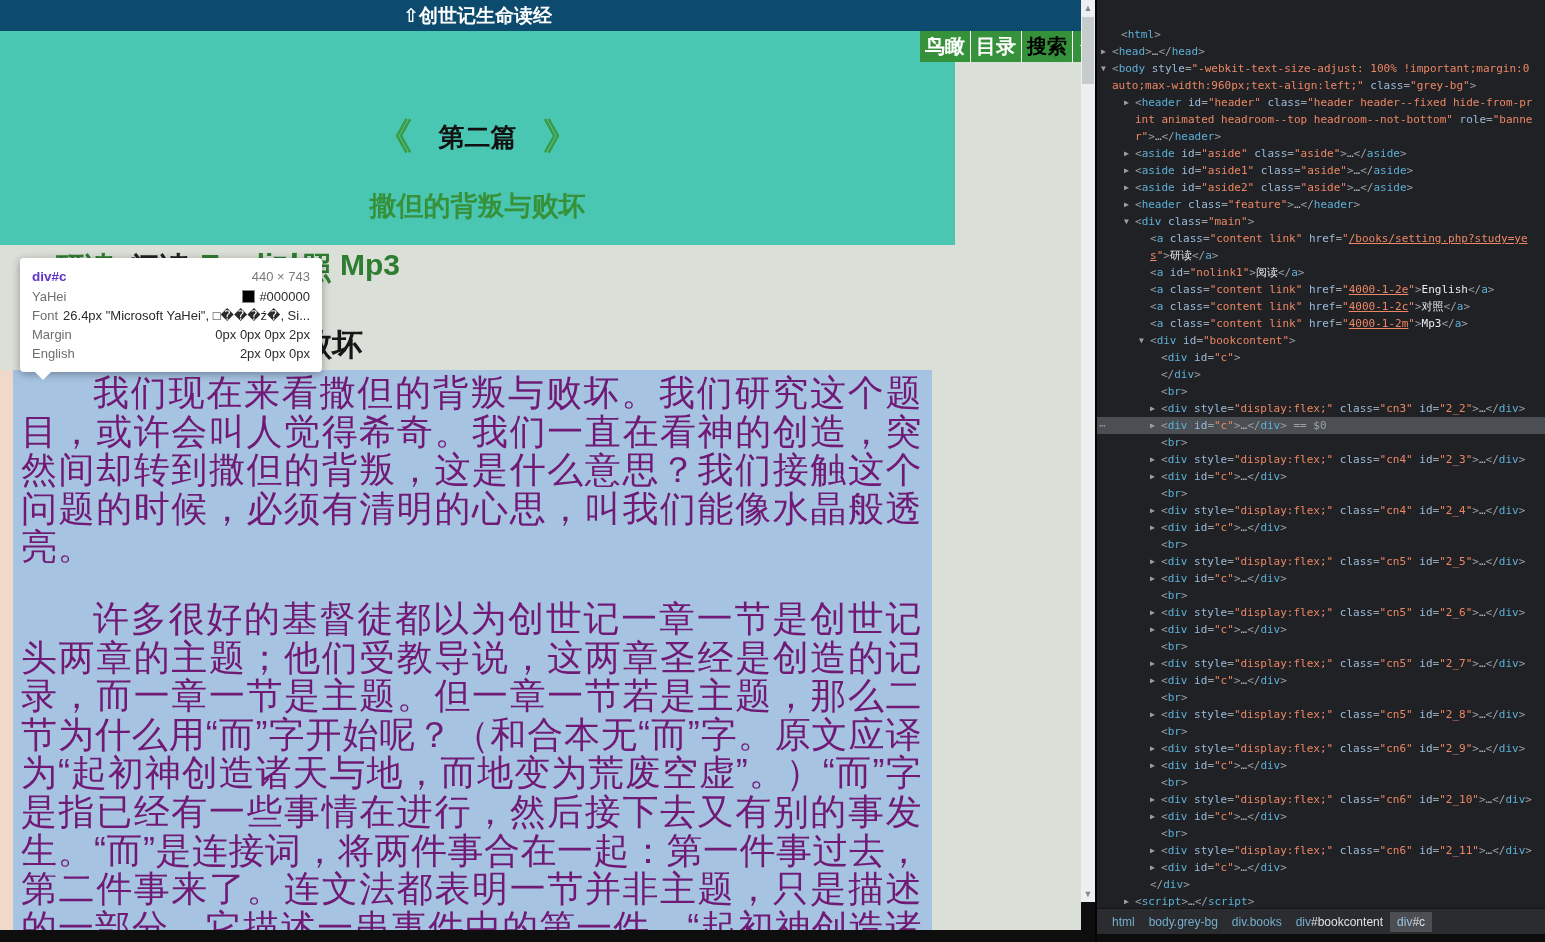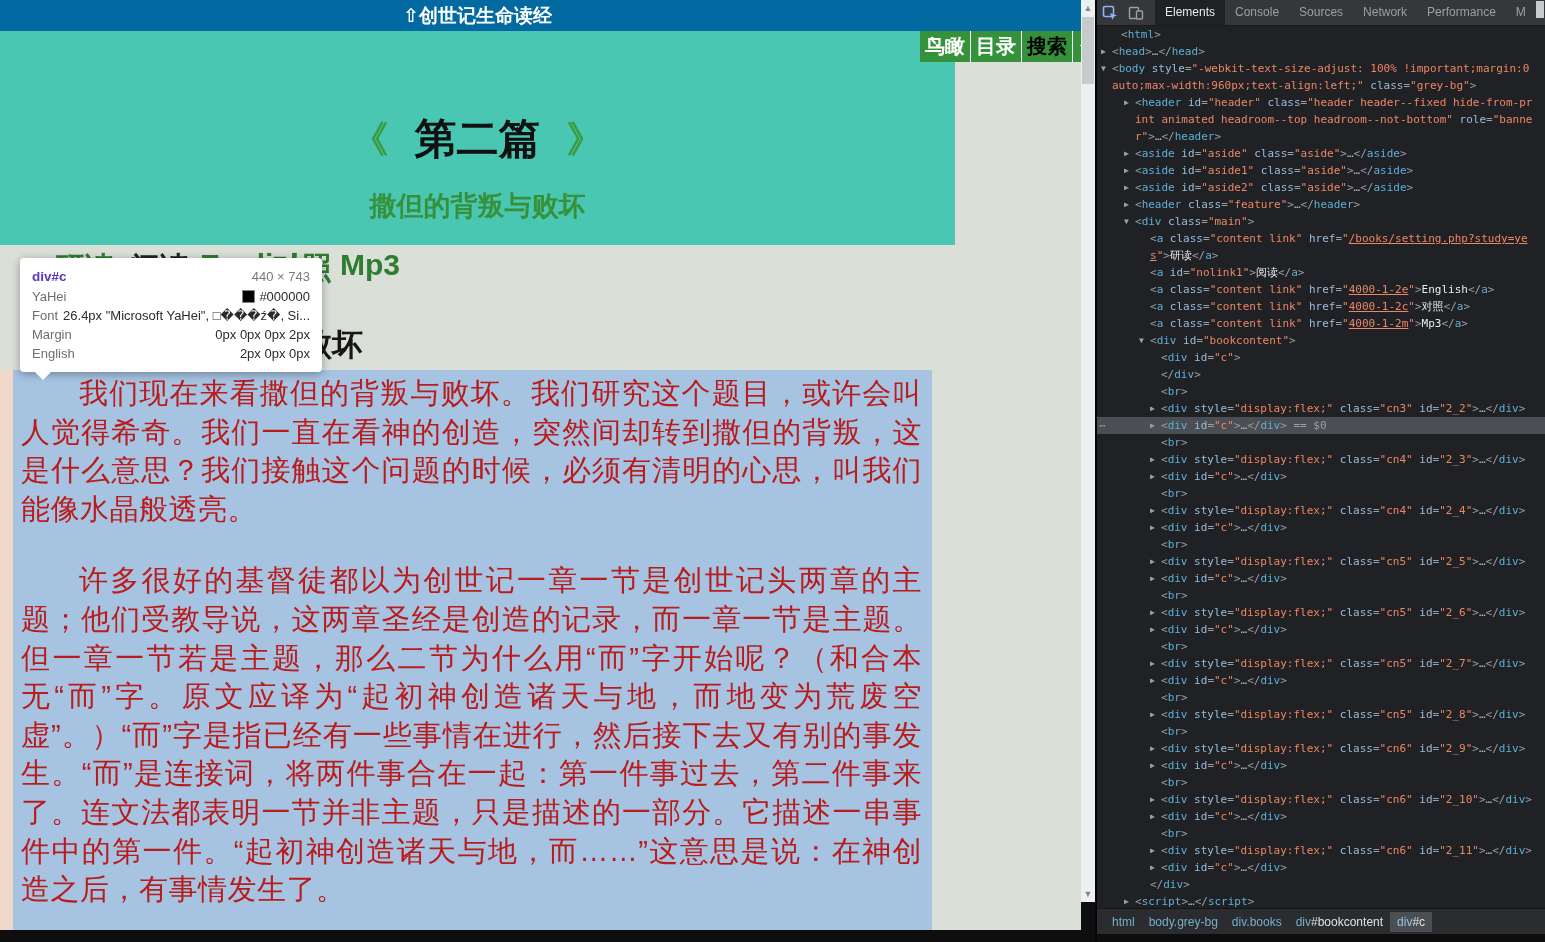--- a/index.html
+++ b/index.html
@@ -1,43 +1,43 @@
 <!DOCTYPE html>
 <html><head>
 <meta charset="utf-8">
 <style>
   html,body{margin:0;padding:0;background:#000;}
   #screen{position:relative;width:1545px;height:942px;overflow:hidden;
     font-family:"Liberation Sans","DejaVu Sans",sans-serif;background:#dadfd8;}
 
   
   #page{position:absolute;left:0;top:0;width:1081px;height:942px;background:#dadfd8;overflow:hidden;}
-  .topbar{position:absolute;left:0;top:0;width:1081px;height:31px;background:#0369a1;}
+  .topbar{position:absolute;left:0;top:0;width:1081px;height:31px;background:#0c4a6e;}
   .topbar-title{position:absolute;left:0;top:0;width:955px;height:31px;line-height:31px;
     text-align:center;color:#fff;font-weight:bold;font-size:19px;}
   .hero{position:absolute;left:0;top:31px;width:955px;height:214px;background:#4ac7b2;}
   .nav{position:absolute;left:920px;top:31px;height:31px;display:flex;z-index:5;}
   .nav-item{background:#35913a;color:#fff;font-weight:bold;font-size:20px;line-height:31px;
     padding:0 5px;border-right:1px solid #fff;cursor:pointer;white-space:nowrap;}
   .nav-item.accent{color:#000000;}
   .nav-home{background:#35913a;width:31px;display:flex;align-items:center;justify-content:center;}
   .chapter-row{position:absolute;left:0;top:118px;width:955px;display:flex;justify-content:center;
     align-items:center;gap:26px;z-index:2;}
   .chev{color:#3c9a3f;font-size:37px;font-weight:bold;line-height:1;}
-  .chapter{color:#111;font-size:42px;font-weight:bold;line-height:1;}
+  .chapter{color:#111;font-size:26px;font-weight:bold;line-height:1;}
   .hero-sub{position:absolute;left:0;top:188px;width:955px;text-align:center;color:#37913b;
     font-size:27px;font-weight:bold;z-index:2;}
   .links-row{position:absolute;left:0;top:248px;width:955px;height:38px;}
   .plink{position:absolute;top:0;font-size:30px;font-weight:bold;color:#2f7d31;cursor:pointer;white-space:nowrap;}
   .plink.current{color:#222;cursor:default;}
   .section-heading{position:absolute;left:115px;top:324px;font-size:31px;font-weight:bold;color:#161616;white-space:nowrap;}
   .margin-strip{position:absolute;left:0;top:370px;width:13px;height:560px;background:#f0d9cb;}
   .text-block{position:absolute;left:13px;top:370px;width:919px;height:560px;background:#a6c3e2;
     overflow:hidden;box-sizing:border-box;padding:4px 10px 0 8px;}
-  .text-block p{margin:0;color:#b91c1c;font-size:29px;line-height:38.6px;text-align:justify;
+  .text-block p{margin:0;color:#701a75;font-size:36px;line-height:38.6px;text-align:justify;
     text-indent:2em;letter-spacing:.5px;}
   .text-block p + p{margin-top:33px;}
   .page-black-bar{position:absolute;left:0;top:930px;width:1081px;height:12px;background:#0e0e0e;}
 
   
   .tooltip{position:absolute;left:20px;top:258px;width:302px;background:#fff;border-radius:4px;
     box-shadow:0 2px 8px rgba(0,0,0,.35);z-index:20;font-size:13px;padding:7px 12px 9px 12px;box-sizing:border-box;}
   .tooltip:after{content:"";position:absolute;left:14px;bottom:-8px;border:9px solid transparent;
     border-top-color:#fff;border-bottom:none;}
   .tt-row{display:flex;justify-content:space-between;align-items:center;height:19px;}
@@ -170,43 +170,20 @@
 
   <div class="scrollcol">
     <div class="sc-arrow" style="top:1px;">▲</div>
     <div class="sc-thumb"></div>
     <div class="sc-arrow" style="top:887px;">▼</div>
     <div class="sc-black"></div>
   </div>
   <div class="divider"></div>
 
   <div id="devtools">
-    <div class="dt-toolbar">
-      <div class="dt-iconbtn">
-        <svg width="16" height="16" viewBox="0 0 16 16">
-          <rect x="1.5" y="1.5" width="10" height="10" rx="1.5" fill="none" stroke="#8ab4f8" stroke-width="1.6"></rect>
-          <path d="M8 8 L15 10.5 L11.8 11.8 L10.5 15 Z" fill="#8ab4f8"></path>
-        </svg>
-      </div>
-      <div class="dt-iconbtn">
-        <svg width="16" height="16" viewBox="0 0 16 16">
-          <rect x="1.5" y="2.5" width="9" height="11" rx="1" fill="none" stroke="#9aa0a6" stroke-width="1.4"></rect>
-          <rect x="8.5" y="6" width="6" height="8" rx="1" fill="#35373a" stroke="#9aa0a6" stroke-width="1.4"></rect>
-        </svg>
-      </div>
-      <div class="dt-tabs" id="dtTabs">
-          <div class="dt-tab active">Elements</div>
-          <div class="dt-tab">Console</div>
-          <div class="dt-tab">Sources</div>
-          <div class="dt-tab">Network</div>
-          <div class="dt-tab">Performance</div>
-          <div class="dt-tab">M</div>
-        </div>
-      <div class="dt-sbthumb"></div>
-    </div>
 
     <div class="tree" id="tree">
         <div class="trow" style=" margin-left: 24px;"><span class="tk-b">&lt;</span><span class="tk-t">html</span><span class="tk-b">&gt;</span></div>
         <div class="trow" style="padding-left: 15px;"><span class="arrow" style="left: 4px;">▶</span><span class="tk-b">&lt;</span><span class="tk-t">head</span><span class="tk-b">&gt;</span><span class="tk-e">…</span><span class="tk-b">&lt;/</span><span class="tk-t">head</span><span class="tk-b">&gt;</span></div>
         <div class="trow" style="padding-left: 15px;"><span class="arrow" style="left: 4px;">▼</span><span class="tk-b">&lt;</span><span class="tk-t">body</span><span class="tk-a"> style</span><span class="tk-b">=</span><span class="tk-v">"-webkit-text-size-adjust: 100% !important;margin:0 auto;max-width:960px;text-align:left;"</span><span class="tk-a"> class</span><span class="tk-b">=</span><span class="tk-v">"grey-bg"</span><span class="tk-b">&gt;</span></div>
         <div class="trow" style="padding-left: 38px;"><span class="arrow" style="left: 27px;">▶</span><span class="tk-b">&lt;</span><span class="tk-t">header</span><span class="tk-a"> id</span><span class="tk-b">=</span><span class="tk-v">"header"</span><span class="tk-a"> class</span><span class="tk-b">=</span><span class="tk-v">"header header--fixed hide-from-print animated headroom--top headroom--not-bottom"</span><span class="tk-a"> role</span><span class="tk-b">=</span><span class="tk-v">"banner"</span><span class="tk-b">&gt;</span><span class="tk-e">…</span><span class="tk-b">&lt;/</span><span class="tk-t">header</span><span class="tk-b">&gt;</span></div>
         <div class="trow" style="padding-left: 38px;"><span class="arrow" style="left: 27px;">▶</span><span class="tk-b">&lt;</span><span class="tk-t">aside</span><span class="tk-a"> id</span><span class="tk-b">=</span><span class="tk-v">"aside"</span><span class="tk-a"> class</span><span class="tk-b">=</span><span class="tk-v">"aside"</span><span class="tk-b">&gt;</span><span class="tk-e">…</span><span class="tk-b">&lt;/</span><span class="tk-t">aside</span><span class="tk-b">&gt;</span></div>
         <div class="trow" style="padding-left: 38px;"><span class="arrow" style="left: 27px;">▶</span><span class="tk-b">&lt;</span><span class="tk-t">aside</span><span class="tk-a"> id</span><span class="tk-b">=</span><span class="tk-v">"aside1"</span><span class="tk-a"> class</span><span class="tk-b">=</span><span class="tk-v">"aside"</span><span class="tk-b">&gt;</span><span class="tk-e">…</span><span class="tk-b">&lt;/</span><span class="tk-t">aside</span><span class="tk-b">&gt;</span></div>
         <div class="trow" style="padding-left: 38px;"><span class="arrow" style="left: 27px;">▶</span><span class="tk-b">&lt;</span><span class="tk-t">aside</span><span class="tk-a"> id</span><span class="tk-b">=</span><span class="tk-v">"aside2"</span><span class="tk-a"> class</span><span class="tk-b">=</span><span class="tk-v">"aside"</span><span class="tk-b">&gt;</span><span class="tk-e">…</span><span class="tk-b">&lt;/</span><span class="tk-t">aside</span><span class="tk-b">&gt;</span></div>
         <div class="trow" style="padding-left: 38px;"><span class="arrow" style="left: 27px;">▶</span><span class="tk-b">&lt;</span><span class="tk-t">header</span><span class="tk-a"> class</span><span class="tk-b">=</span><span class="tk-v">"feature"</span><span class="tk-b">&gt;</span><span class="tk-e">…</span><span class="tk-b">&lt;/</span><span class="tk-t">header</span><span class="tk-b">&gt;</span></div>

